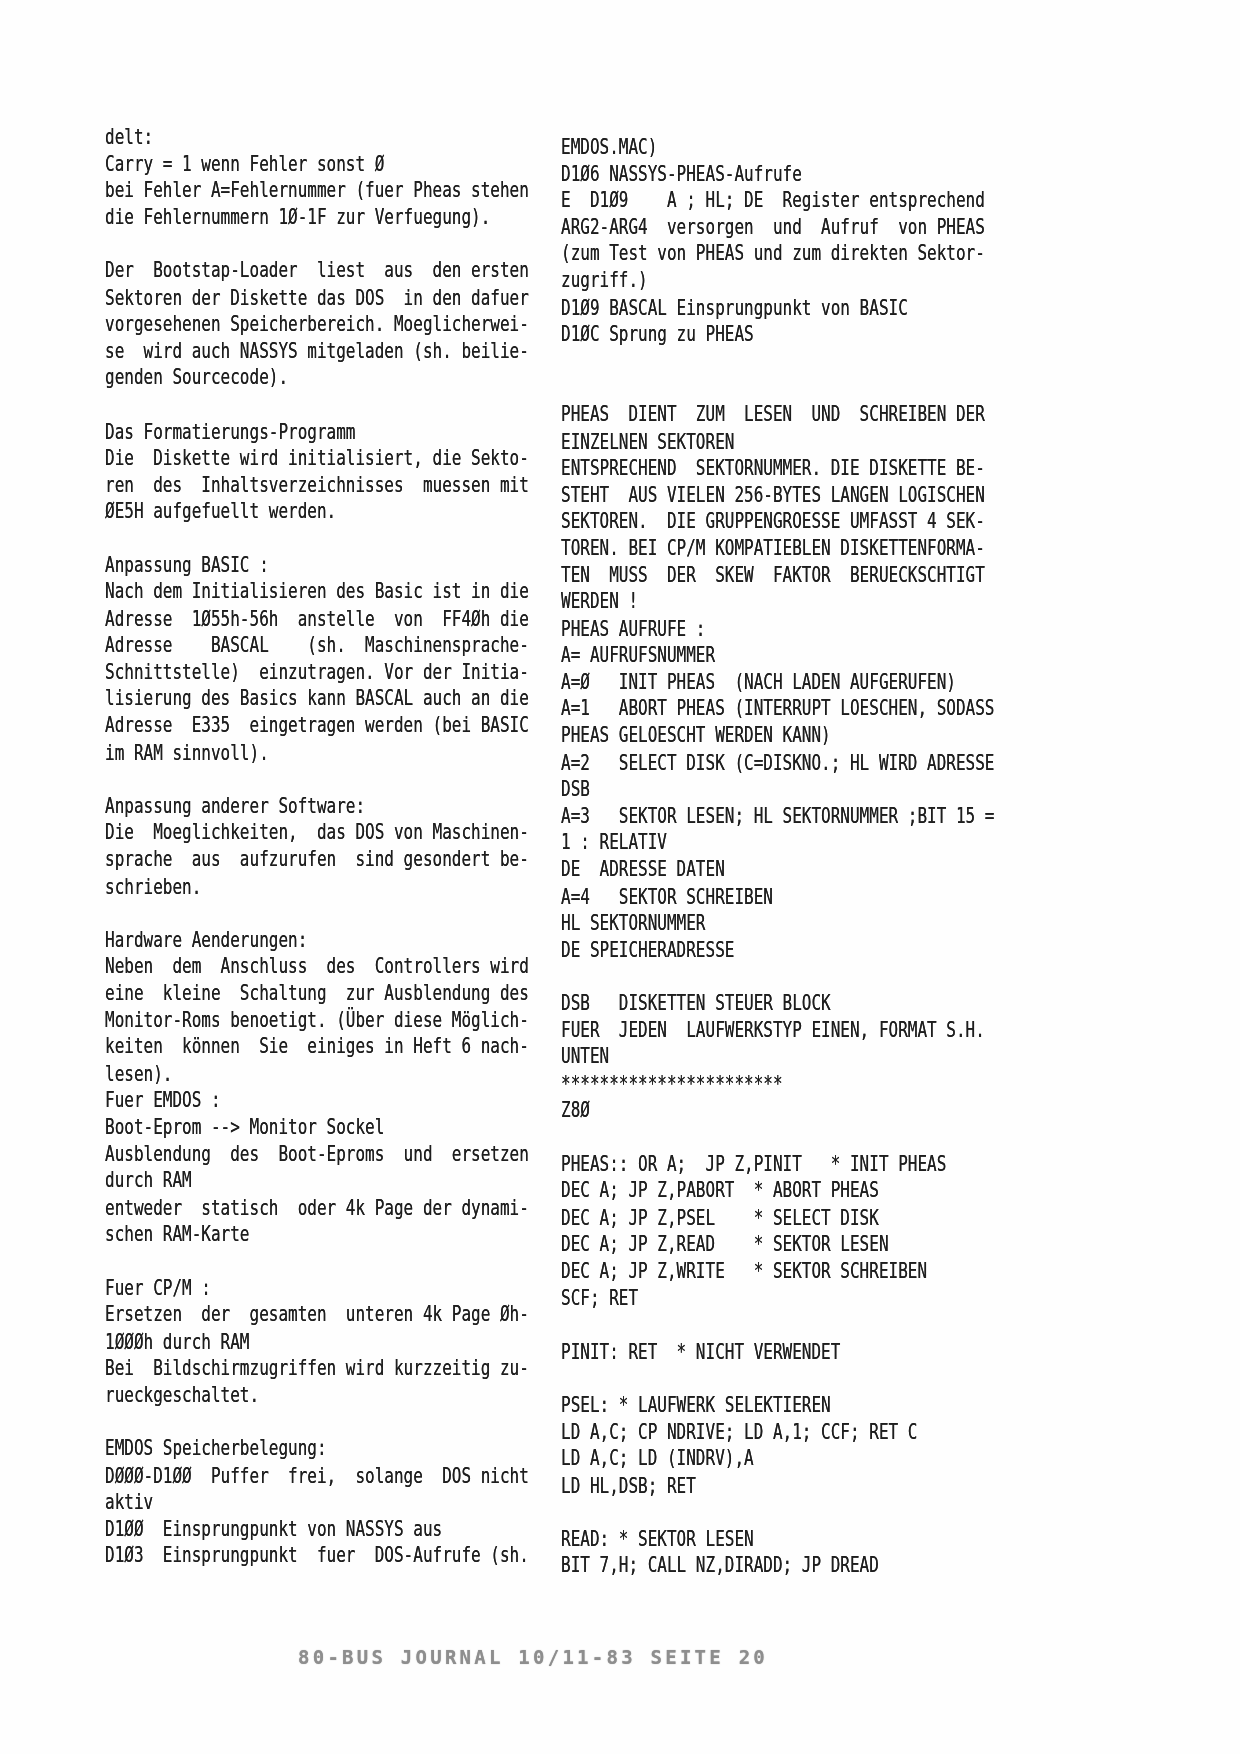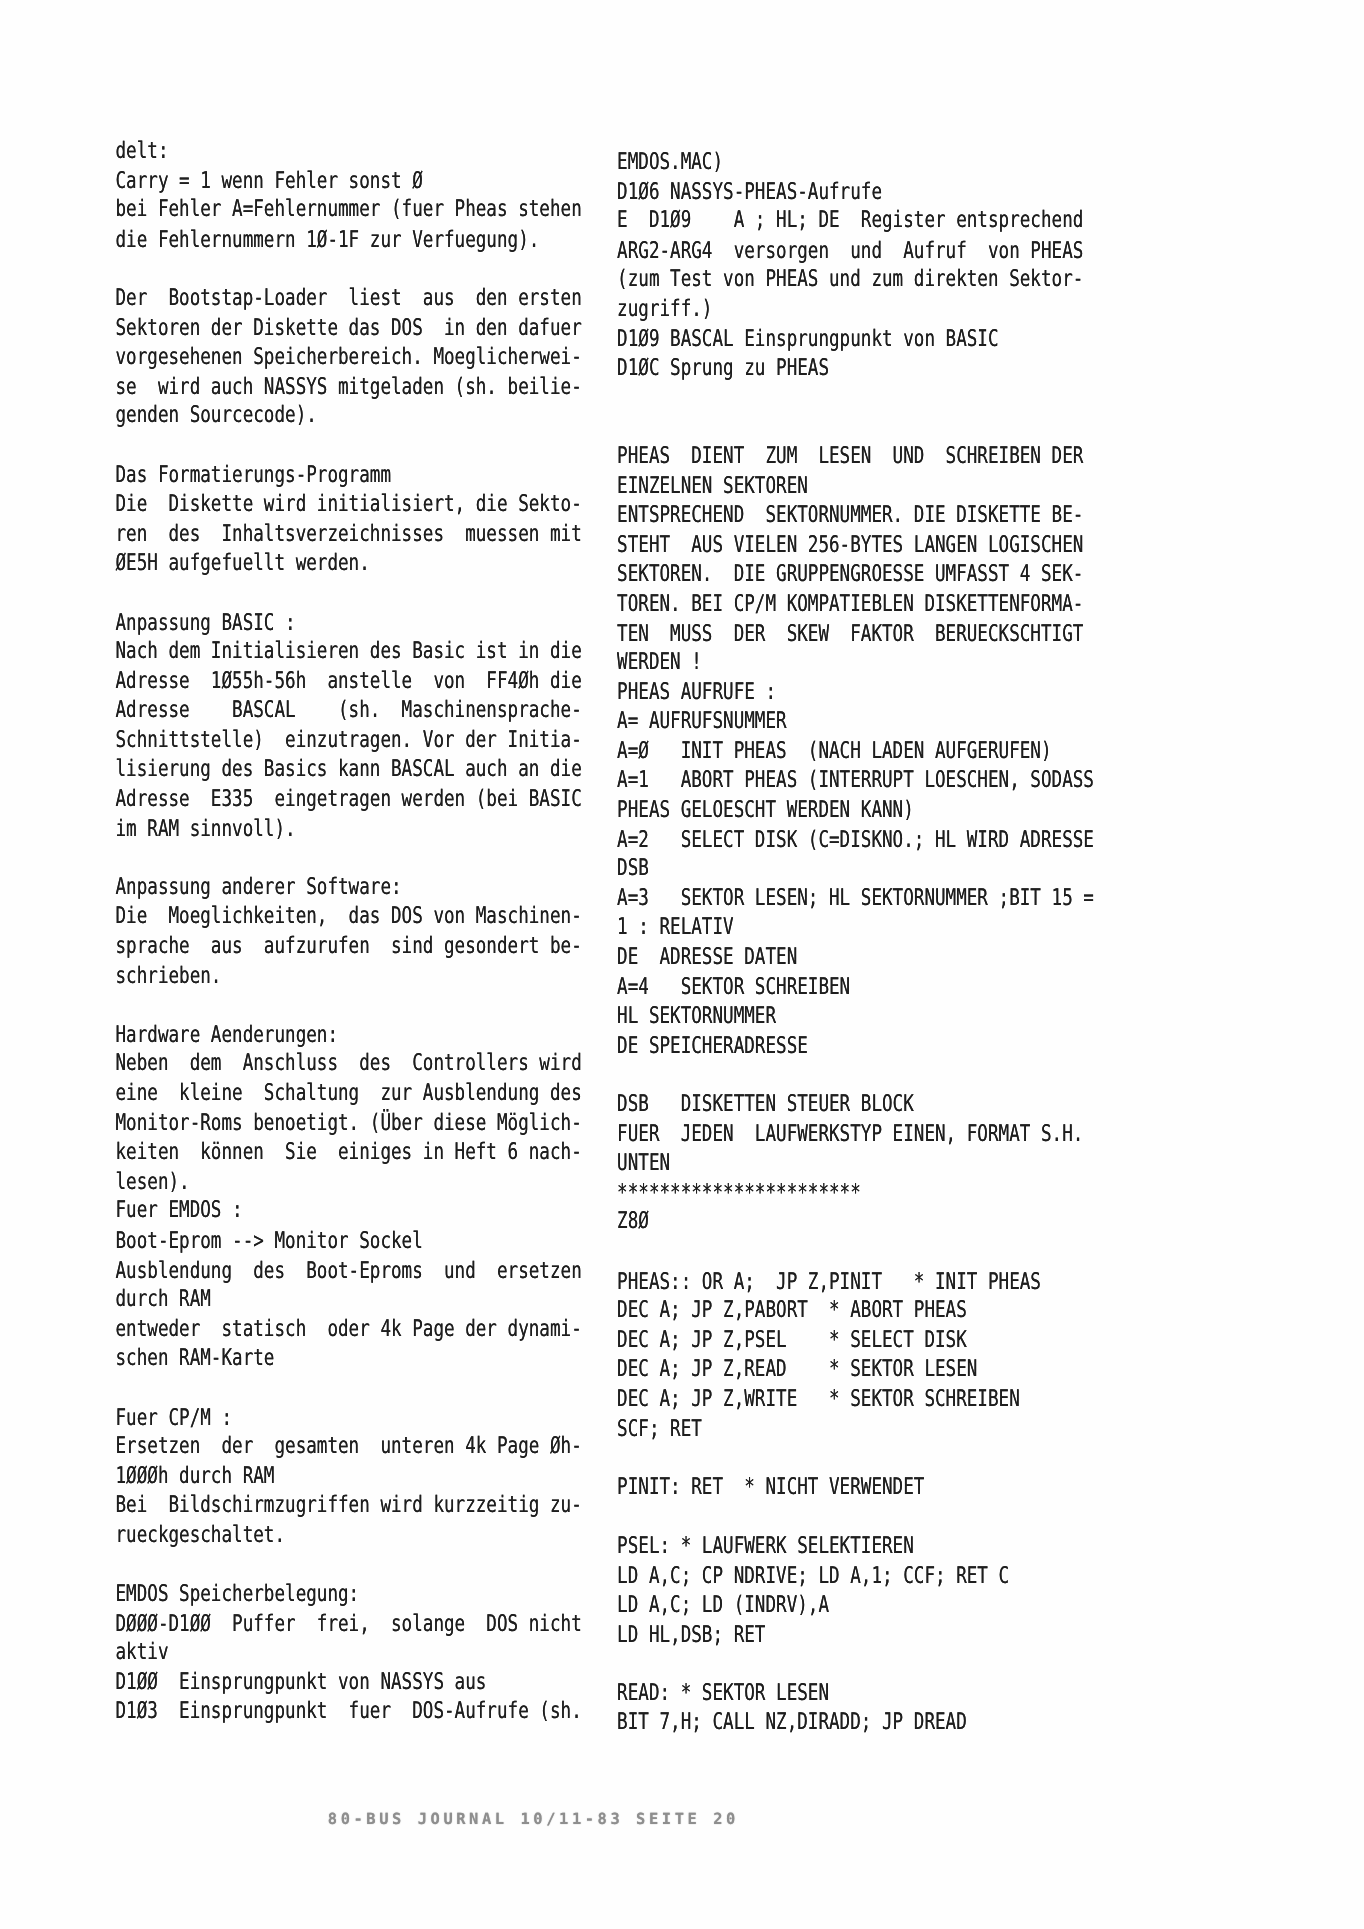--- a/index.html
+++ b/index.html
@@ -28,21 +28,21 @@
   }
   .col-left  { left: 105px; top: 124px; }
   .col-right { left: 561px; top: 134px; }
   .line { min-height: 20.6px; }
   .footer {
     position: absolute;
     left: 298px;
     top: 1646px;
     font-family: "DejaVu Sans Mono", "Liberation Mono", monospace;
     font-weight: bold;
-    font-size: 14px;
+    font-size: 19px;
     letter-spacing: 3.25px;
     color: #8e8e8e;
     text-shadow: 0 0 1px rgba(120,120,120,0.7);
     white-space: pre;
   }
 </style>
 </head>
 <body>
 
 <div class="page">

